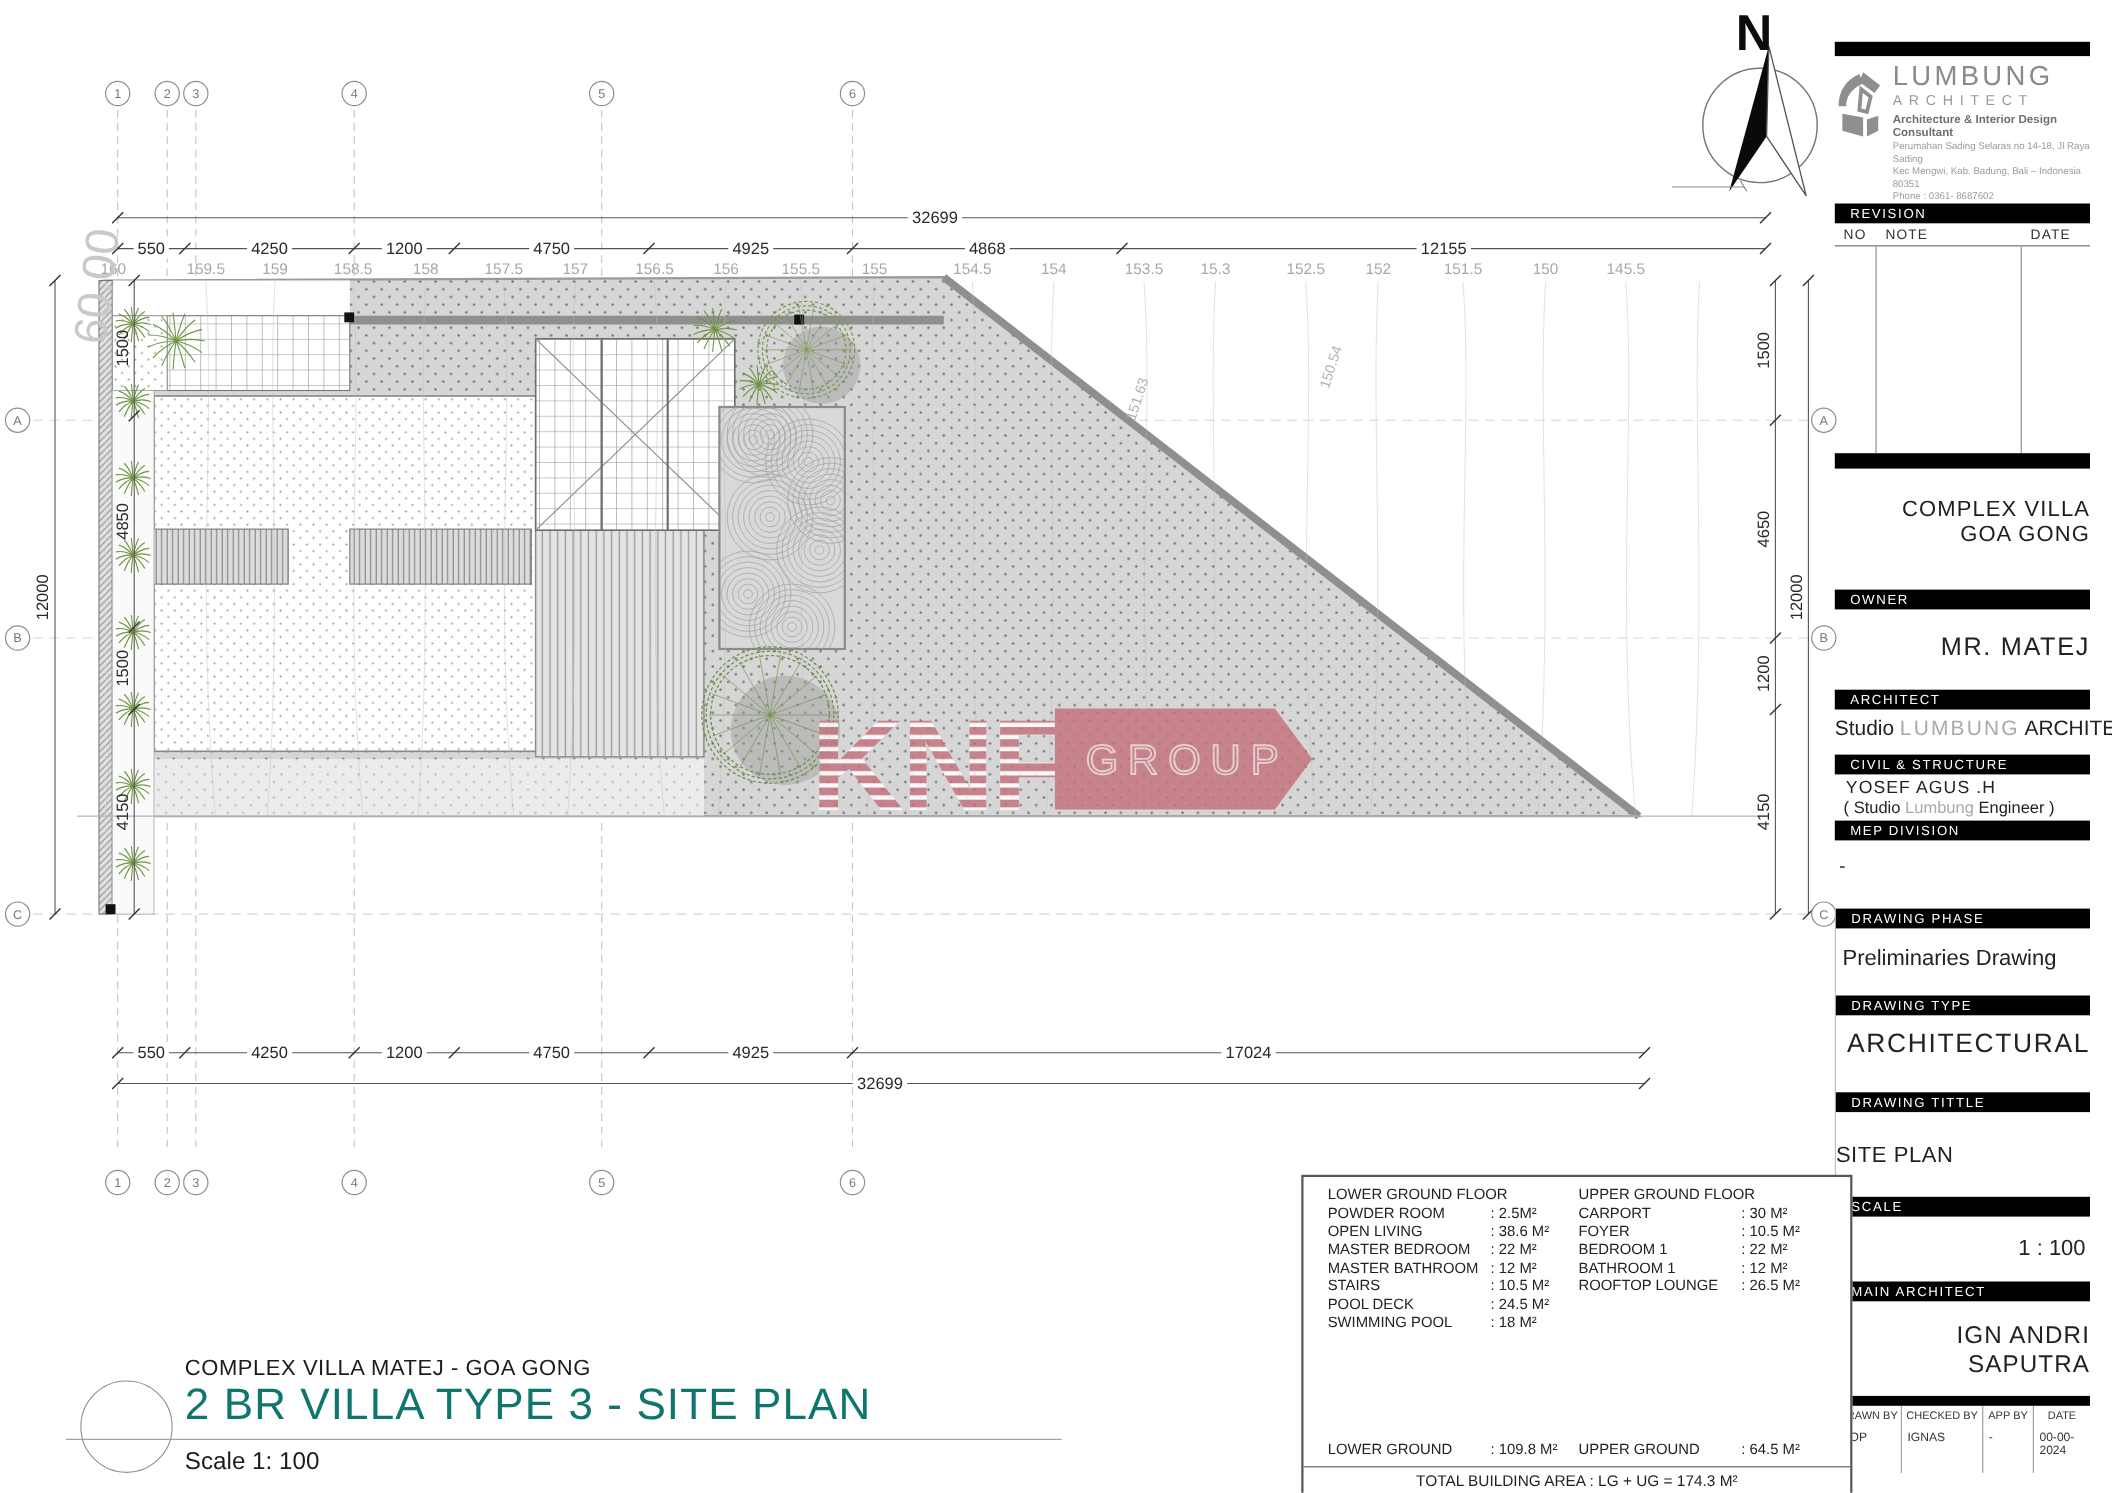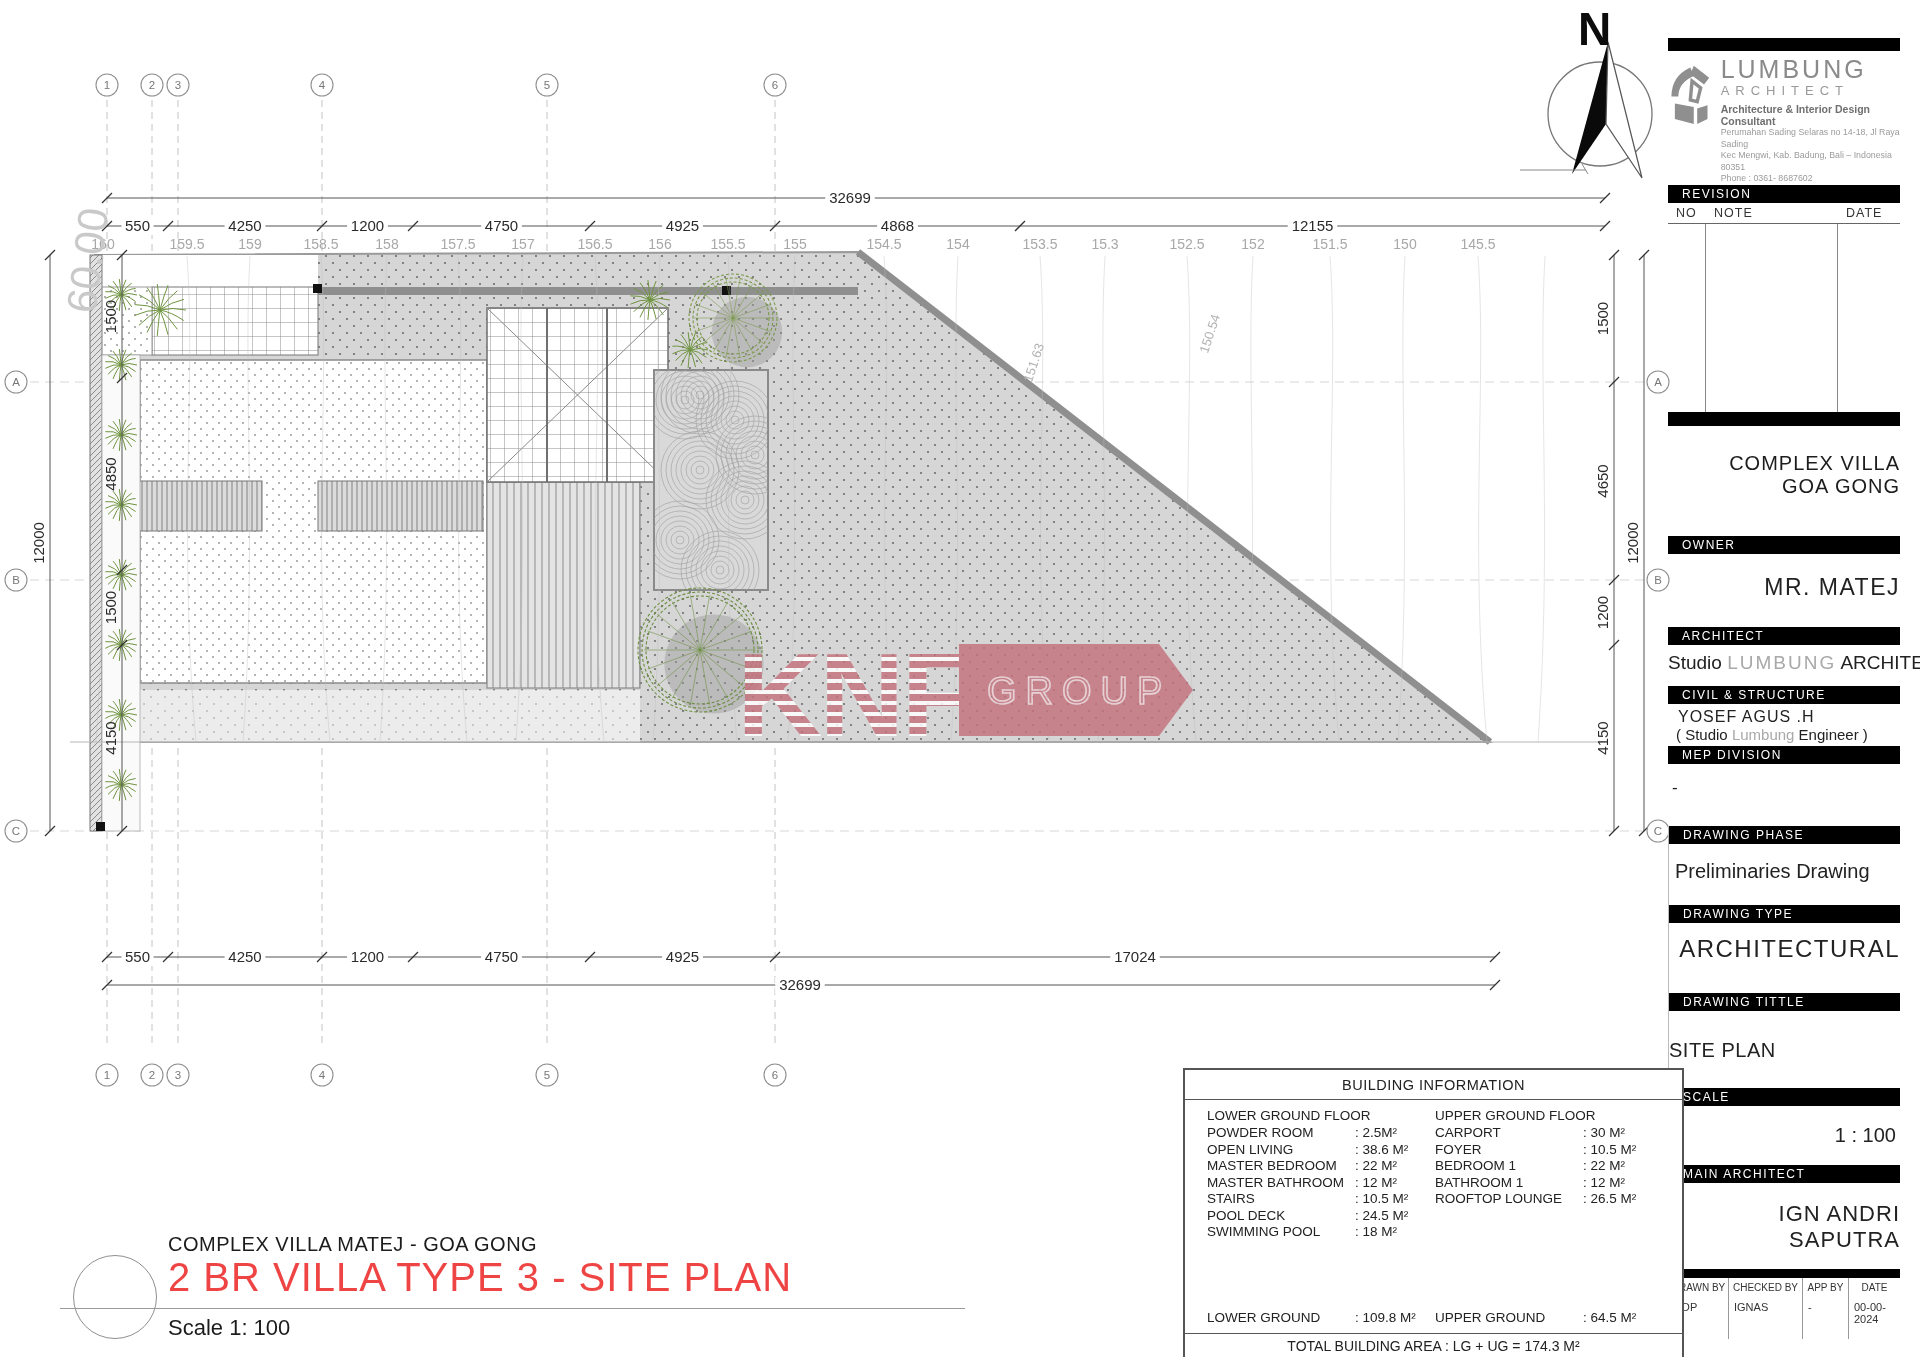--- a/index.html
+++ b/index.html
@@ -52,21 +52,21 @@
   .brow .bl{width:148px;}
   .btotals{display:flex;padding:0 0 0 22px;position:absolute;bottom:32px;width:100%;}
   .btotals .brow{line-height:18px;}
   .btotal-bar{position:absolute;bottom:0;width:100%;border-top:1.5px solid #555;
               text-align:center;font-size:14px;padding:4px 0 5px 0;}
   
   .stitle{position:absolute;left:0;top:1215px;width:1000px;}
   .stitle-circle{position:absolute;left:73px;top:40px;width:82px;height:82px;
                  border:1.5px solid #8f8f8f;border-radius:50%;}
   .stitle-project{position:absolute;left:168px;top:18px;font-size:20px;letter-spacing:.5px;color:#1c1c1c;text-align:center;}
-  .stitle-main{position:absolute;left:168px;top:40px;font-size:40px;letter-spacing:1px;color:#ef4444;white-space:nowrap;}
+  .stitle-main{position:absolute;left:168px;top:40px;font-size:40px;letter-spacing:1px;color:#0f766e;white-space:nowrap;}
   .stitle-rule{position:absolute;left:60px;top:93px;width:905px;border-top:1.2px solid #9a9a9a;}
   .stitle-scale{position:absolute;left:168px;top:100px;font-size:22px;color:#1c1c1c;}
   
   .north{position:absolute;left:1520px;top:2px;width:170px;height:180px;}
   .north .nlab{position:absolute;left:58px;top:0px;font-size:46px;font-weight:600;color:#0c0c0c;}
   
   .wm{position:absolute;left:735px;top:628px;opacity:.83;}
 </style>
 </head>
 <body>
@@ -709,21 +709,20 @@
       <div class="val">POP</div>
       <div class="val">IGNAS</div>
       <div class="val">-</div>
       <div class="val">00-00-2024</div>
     </div>
 
   </div>
 </div>
 
 <div class="binfo">
-  <div class="binfo-title">BUILDING INFORMATION</div>
   <div class="binfo-body">
     <div class="bcol">
       <div class="bcol-h">LOWER GROUND FLOOR</div>
       <div id="binfo-lower">
           <div class="brow">
             <div class="bl">POWDER ROOM</div>
             <div>: 2.5M²</div>
           </div>
           <div class="brow">
             <div class="bl">OPEN LIVING</div>

